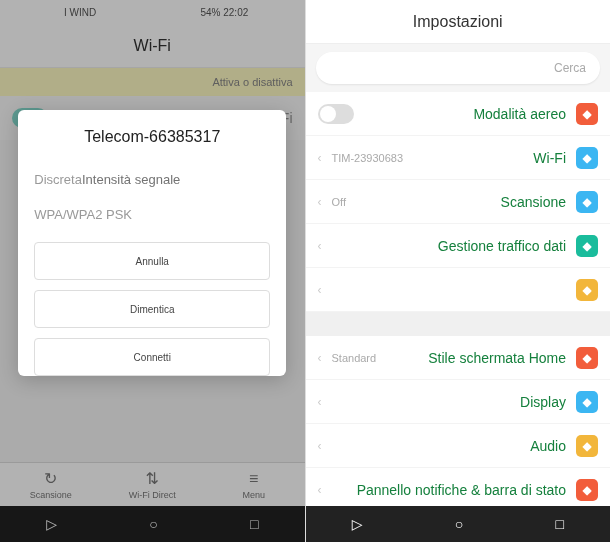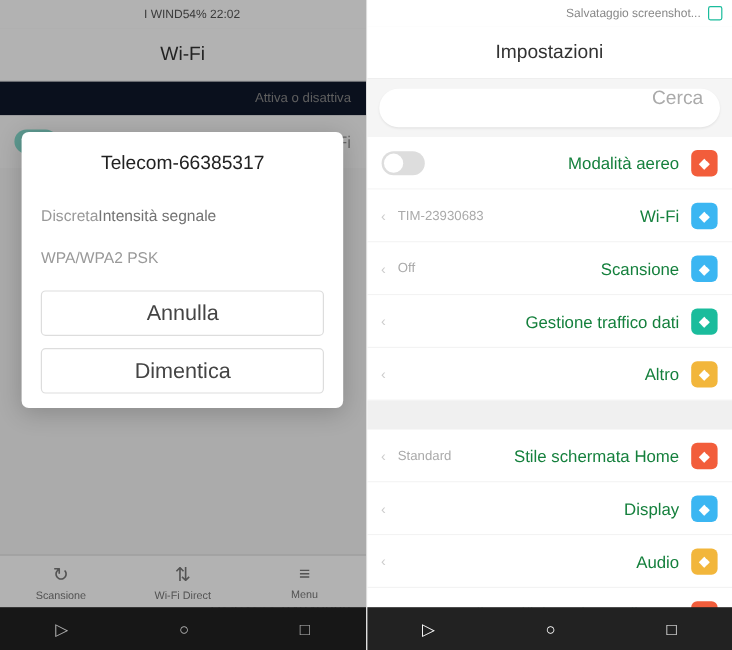--- a/index.html
+++ b/index.html
@@ -1,57 +1,57 @@
 <!DOCTYPE html>
 <html><head>
   <meta charset="utf-8">
   <style>
     * { margin: 0; padding: 0; box-sizing: border-box; font-family: -apple-system, sans-serif; }
     body { width: 610px; height: 542px; display: flex; background: #fff; }
     .pane { flex: 1; position: relative; background: #f5f5f5; display: flex; flex-direction: column; overflow: hidden; }
     .pane-left { border-right: 1px solid #ddd; }
     
     .statusbar { height: 24px; background: #fff; display: flex; align-items: center; padding: 0 8px; font-size: 10px; color: #555; }
-    .statusbar .sb-left { flex: 1; text-align: right; }
-    .statusbar .sb-right { flex: 1; text-align: left; }
+    .statusbar .sb-left { flex: 1; text-align: center; }
+    .statusbar .sb-right { flex: 1; text-align: center; }
     
     .header { height: 44px; background: #fff; display: flex; align-items: center; justify-content: center; font-size: 16px; color: #333; border-bottom: 1px solid #eee; }
-    .subheader { height: 28px; background: #0f172a; display: flex; align-items: center; justify-content: flex-end; padding: 0 12px; font-size: 11px; color: #888; }
+    .subheader { height: 28px; background: #fef9c3; display: flex; align-items: center; justify-content: flex-end; padding: 0 12px; font-size: 11px; color: #888; }
     
     .wifi-toggle-row { height: 44px; background: #fff; display: flex; align-items: center; padding: 0 12px; opacity: 0.5; }
     .wifi-toggle-row .label { flex: 1; text-align: right; font-size: 14px; color: #333; }
     .toggle { width: 36px; height: 20px; border-radius: 10px; background: #19c5a8; position: relative; }
     .toggle::after { content: ""; position: absolute; right: 2px; top: 2px; width: 16px; height: 16px; border-radius: 50%; background: #fff; }
     .toggle.off { background: #ddd; }
     .toggle.off::after { left: 2px; right: auto; }
     
     .overlay { position: absolute; top: 0; left: 0; right: 0; bottom: 0; background: rgba(0,0,0,0.3); display: flex; align-items: flex-start; justify-content: center; padding-top: 110px; }
-    .dialog { background: #fff; border-radius: 6px; width: 88%; padding: 18px 16px 12px; box-shadow: 0 4px 20px rgba(0,0,0,0.2); }
+    .dialog { background: #fff; border-radius: 6px; width: 88%; padding: 18px 16px 0; box-shadow: 0 4px 20px rgba(0,0,0,0.2); }
     .dialog-title { font-size: 16px; color: #222; text-align: center; margin-bottom: 16px; font-weight: 500; }
     .dialog-row { display: flex; justify-content: flex-start; padding: 10px 0; font-size: 13px; }
     .dialog-row .k { color: #737373; font-weight: 500; }
     .dialog-row .v { color: #999; }
-    .dialog-btn { display: block; width: 100%; height: 38px; border: 1px solid #ddd; border-radius: 4px; background: #fff; margin-top: 10px; font-size: 18px; color: #444; cursor: pointer; }
+    .dialog-btn { display: block; width: 100%; height: 38px; border: 1px solid #ddd; border-radius: 4px; background: #fff; margin-top: 10px; font-size: 10px; color: #444; cursor: pointer; }
     
     .bg-item { height: 56px; background: #fff; display: flex; align-items: center; padding: 0 12px; opacity: 0.4; border-bottom: 1px solid #f0f0f0; }
     .bg-item .txt { flex: 1; text-align: right; font-size: 13px; color: #333; }
     .bg-item .sub { font-size: 10px; color: #888; display: block; }
     .wifi-ic { font-size: 14px; color: #888; margin-right: 4px; }
     
     .bottombar { position: absolute; bottom: 36px; left: 0; right: 0; height: 44px; background: #fff; display: flex; border-top: 1px solid #ddd; }
     .bottombar .bb-item { flex: 1; display: flex; flex-direction: column; align-items: center; justify-content: center; font-size: 9px; color: #777; }
     .bottombar .bb-icon { font-size: 16px; margin-bottom: 2px; }
     
     .navbar { position: absolute; bottom: 0; left: 0; right: 0; height: 36px; background: #222; display: flex; justify-content: space-around; align-items: center; }
     .navbar span { color: #fff; font-size: 14px; }
     
     .save-toast { height: 22px; background: #fff; display: flex; align-items: center; justify-content: flex-end; padding: 0 8px; font-size: 10px; color: #888; }
     .save-toast .sq { width: 12px; height: 12px; border: 1.5px solid #1abc9c; margin-left: 6px; border-radius: 2px; }
     
-    .searchbox { margin: 8px 10px; background: #fff; border-radius: 18px; height: 32px; display: flex; justify-content: flex-end; padding: 0 14px; font-size: 16px; color: #aaa; box-shadow: 0 1px 2px rgba(0,0,0,0.08); }
+    .searchbox { margin: 8px 10px; background: #fff; border-radius: 18px; height: 32px; display: flex; align-items: center; justify-content: flex-end; padding: 0 14px; font-size: 12px; color: #aaa; box-shadow: 0 1px 2px rgba(0,0,0,0.08); }
     
     .list { flex: 1; overflow: auto; }
     .list-item { height: 44px; background: #fff; display: flex; align-items: center; padding: 0 12px; border-bottom: 1px solid #f3f3f3; }
     .chev { color: #ccc; font-size: 12px; margin-right: 4px; }
     .li-val { color: #aaa; font-size: 11px; margin-right: auto; margin-left: 6px; }
     .li-label { flex: 1; text-align: right; font-size: 14px; color: #15803d; }
     .li-icon { width: 22px; height: 22px; border-radius: 5px; margin-left: 10px; display: flex; align-items: center; justify-content: center; color: #fff; font-size: 12px; }
     .gap { height: 24px; background: #f0f0f0; }
     .li-toggle { margin-right: auto; }
   </style>
@@ -112,29 +112,26 @@
       <div class="dialog-title">Telecom-66385317</div>
       <div class="dialog-row">
         <span class="v">Discreta</span>
         <span class="k">Intensità segnale</span>
       </div>
       <div class="dialog-row">
         <span class="v">WPA/WPA2 PSK</span>
       </div>
       <button class="dialog-btn">Annulla</button>
       <button class="dialog-btn">Dimentica</button>
+      <button class="dialog-btn">Connetti</button>
     </div>
   </div>
 </div>
 
 <div class="pane">
-  <div class="save-toast">
-    <span>Salvataggio screenshot...</span>
-    <span class="sq"></span>
-  </div>
   <div class="header">
     <span>Impostazioni</span>
   </div>
   <div class="searchbox">
     <span>Cerca</span>
   </div>
 
   <div class="list" id="settings-list">
       <div class="list-item">
         <div class="toggle off li-toggle"></div>
@@ -155,21 +152,20 @@
       </div>
       <div class="list-item">
         <span class="chev">‹</span>
         <span class="li-val"></span>
         <span class="li-label">Gestione traffico dati</span>
         <span class="li-icon" style="background: rgb(26, 188, 156);">◆</span>
       </div>
       <div class="list-item">
         <span class="chev">‹</span>
         <span class="li-val"></span>
-        <span class="li-label">Altro</span>
         <span class="li-icon" style="background: rgb(242, 182, 59);">◆</span>
       </div>
       <div class="gap"></div>
       <div class="list-item">
         <span class="chev">‹</span>
         <span class="li-val">Standard</span>
         <span class="li-label">Stile schermata Home</span>
         <span class="li-icon" style="background: rgb(242, 93, 59);">◆</span>
       </div>
       <div class="list-item">

